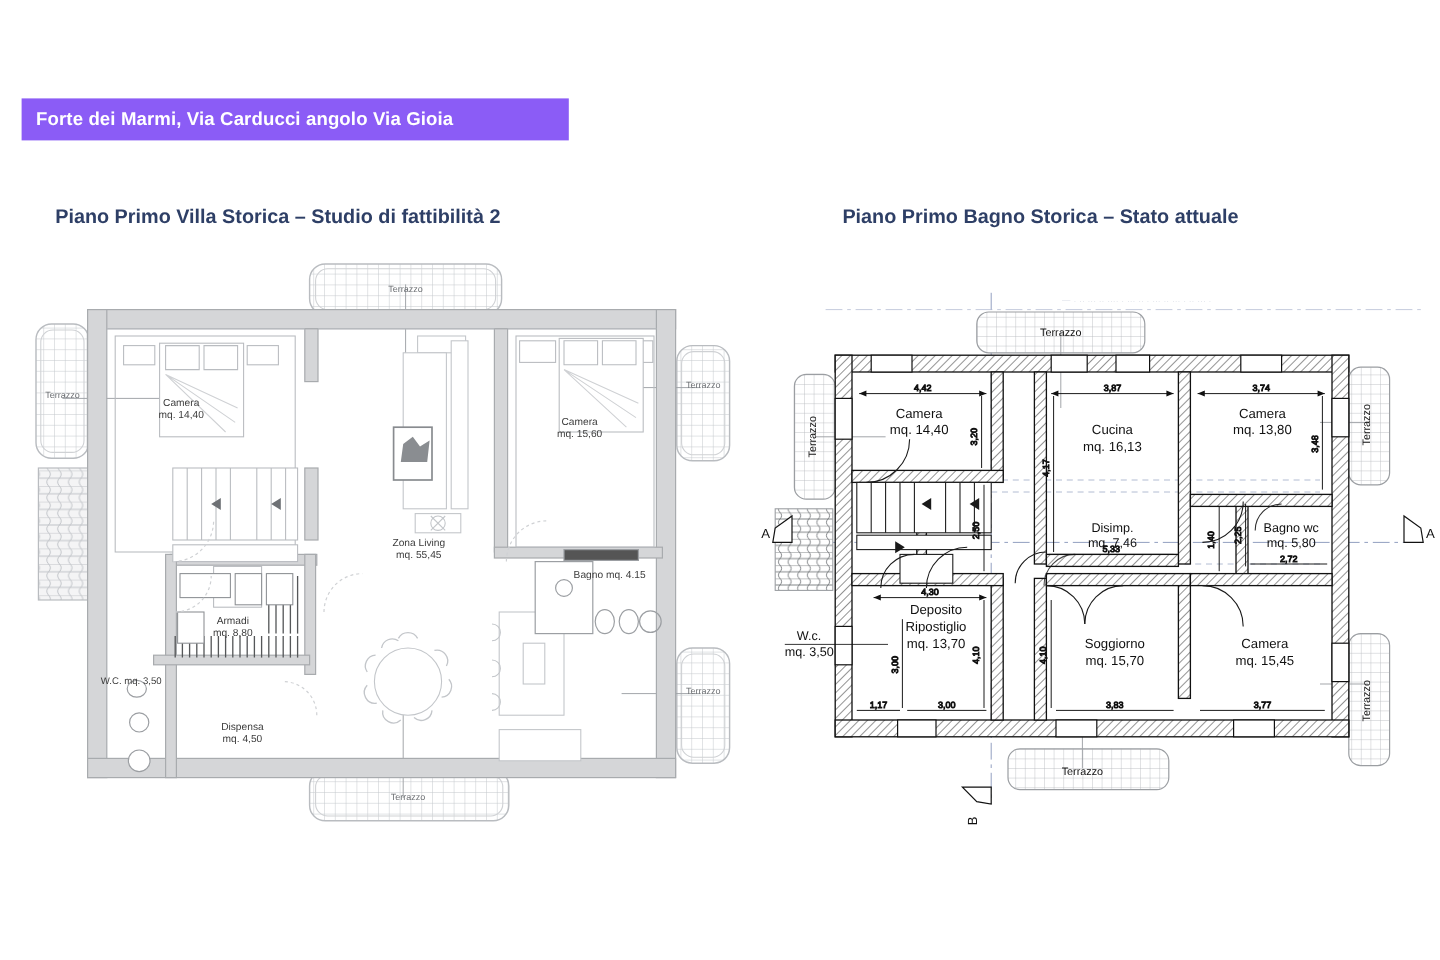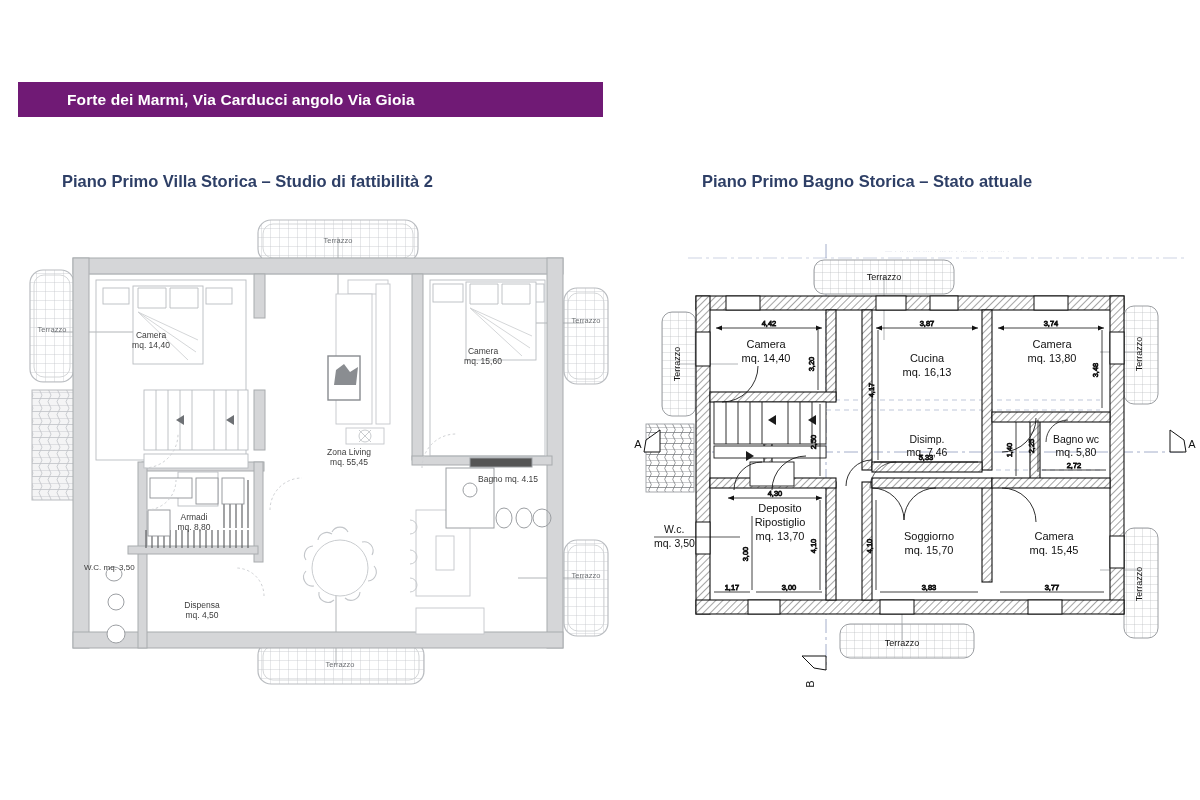--- a/index.html
+++ b/index.html
@@ -3,32 +3,32 @@
 <meta charset="utf-8">
 <title>Forte dei Marmi Floor Plans</title>
 <style>
   html,body{margin:0;padding:0;background:#ffffff;}
   body{
     width:1200px;height:800px;position:relative;overflow:hidden;
     font-family:"Liberation Sans", sans-serif;color:#2b3a61;
   }
   
   #banner{
-    position:absolute;left:18px;top:82px;width:548px;height:35px;
-    background:#701a75;display:flex;align-items:center;padding-left:37px;
+    position:absolute;left:18px;top:82px;width:456px;height:35px;
+    background:#8b5cf6;display:flex;align-items:center;
   }
   #banner-title{
     color:#ffffff;font-size:15.5px;font-weight:bold;padding-left:12px;
     letter-spacing:.1px;white-space:nowrap;
   }
   .plan-heading{
     position:absolute;font-size:16.5px;font-weight:bold;color:#2e3f66;
     white-space:nowrap;
   }
-  #heading-left{left:46px;top:172px;margin-left:16px;}
+  #heading-left{left:46px;top:172px;}
   #heading-right{left:702px;top:172px;}
 
   
   .plan{position:absolute;}
   .plan svg{display:block;}
 
   
   #faint-strip{
     position:absolute;left:885px;top:249px;width:310px;height:7px;
     opacity:.30;overflow:hidden;

